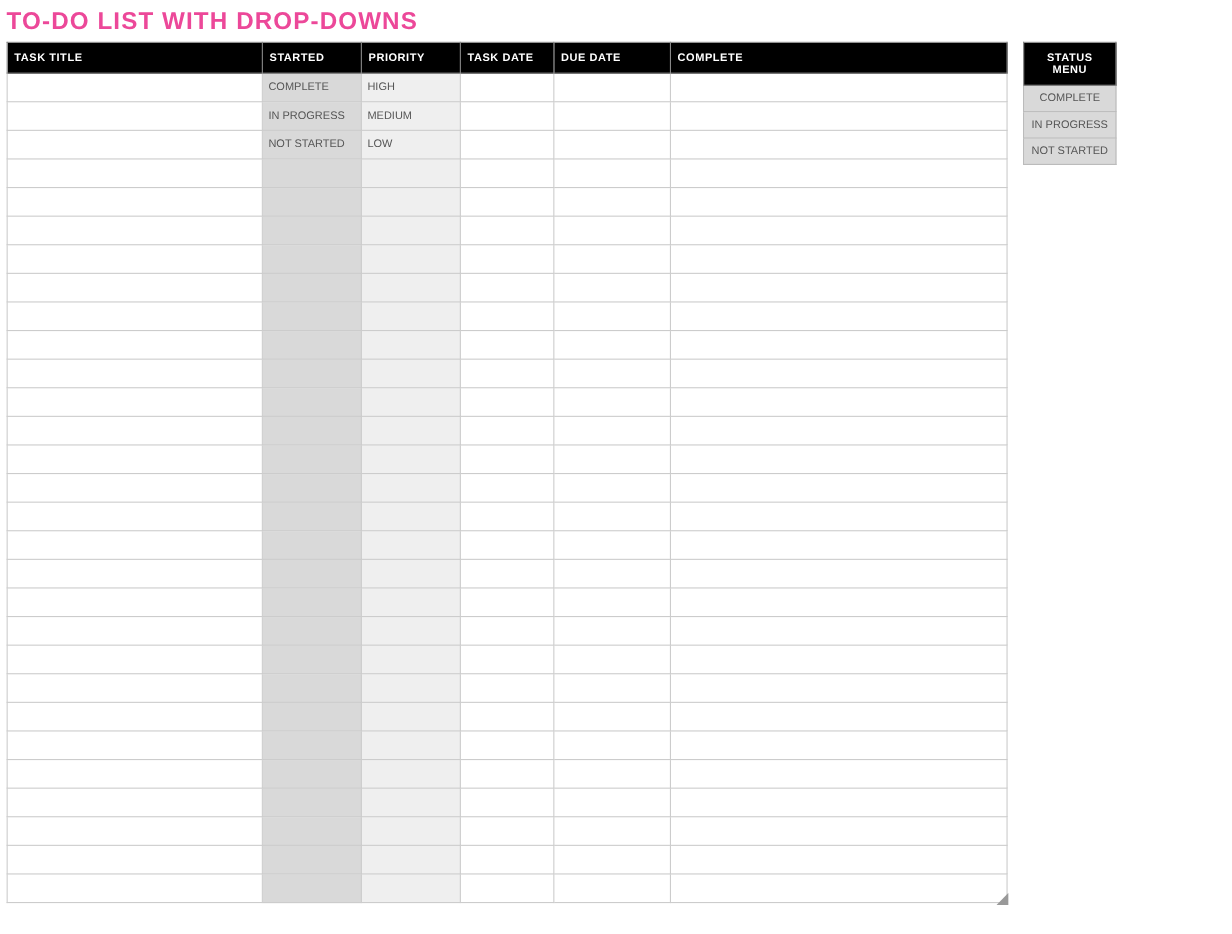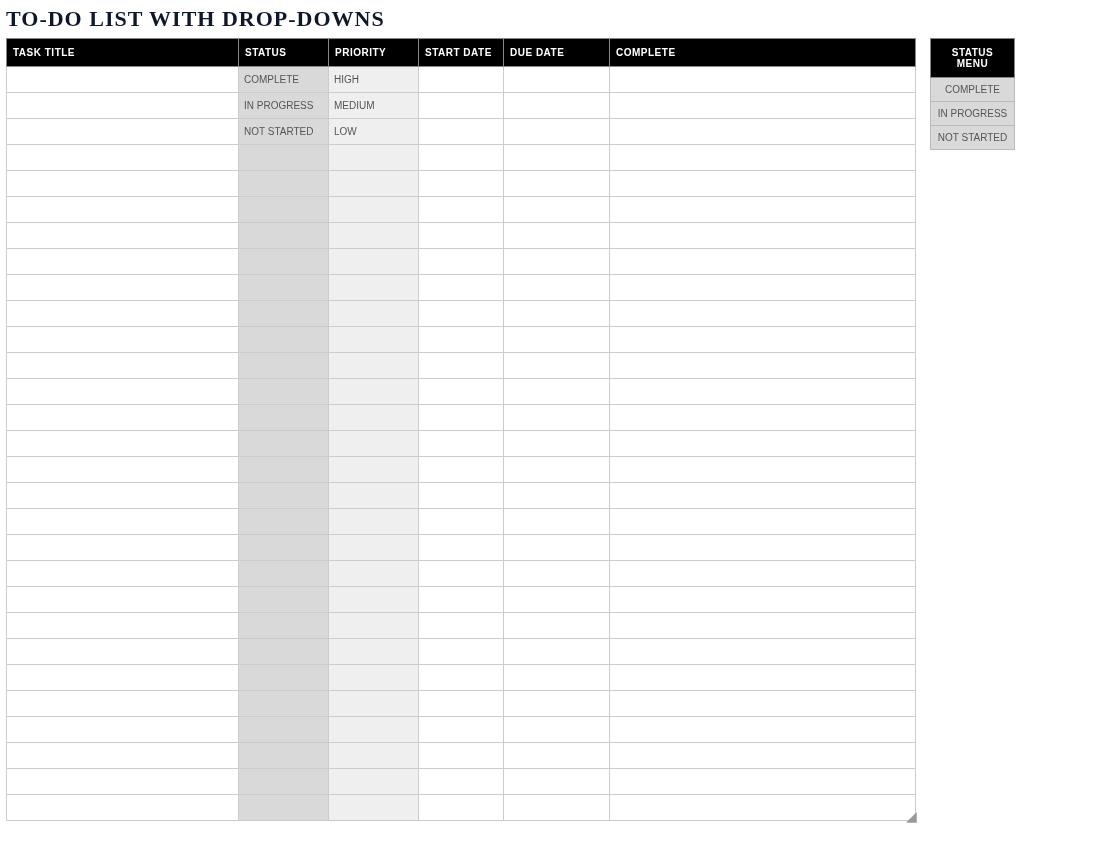--- a/index.html
+++ b/index.html
@@ -5,24 +5,24 @@
     * { box-sizing: border-box; margin: 0; padding: 0; }
     body {
       font-family: Arial, Helvetica, sans-serif;
       background: #fff;
       padding: 6px;
       width: 1120px;
     }
     .title {
       font-size: 22px;
       font-weight: bold;
-      color: #0f172a;
+      color: #ec4899;
       letter-spacing: 1px;
       margin-bottom: 6px;
-      font-family: Liberation Serif, serif;
+      font-family: Liberation Sans, sans-serif;
     }
     .container {
       display: flex;
       gap: 14px;
       align-items: flex-start;
     }
     table {
       border-collapse: collapse;
       table-layout: fixed;
     }
@@ -85,23 +85,23 @@
 
 <h1 class="title">TO-DO LIST WITH DROP-DOWNS</h1>
 
 <div class="container">
 
   <div style="position:relative;">
     <table class="main-table">
       <thead>
         <tr>
           <th class="col-task">TASK TITLE</th>
-          <th class="col-status">STATUS</th>
+          <th class="col-status">STARTED</th>
           <th class="col-priority">PRIORITY</th>
-          <th class="col-start">START DATE</th>
+          <th class="col-start">TASK DATE</th>
           <th class="col-due">DUE DATE</th>
           <th class="col-comments">COMPLETE</th>
         </tr>
       </thead>
       <tbody id="main-tbody">
           <tr>
             <td></td>
             <td class="cell-status">COMPLETE</td>
             <td class="cell-priority">HIGH</td>
             <td></td>

